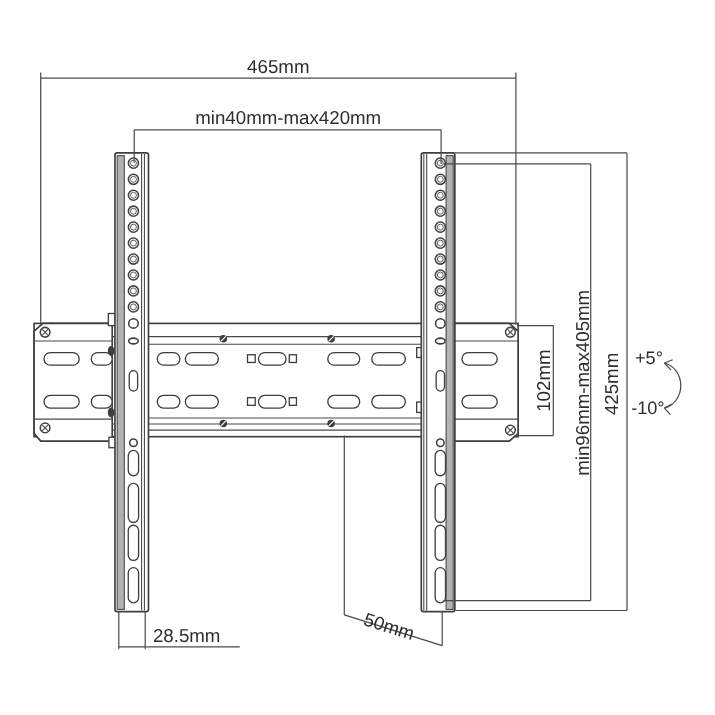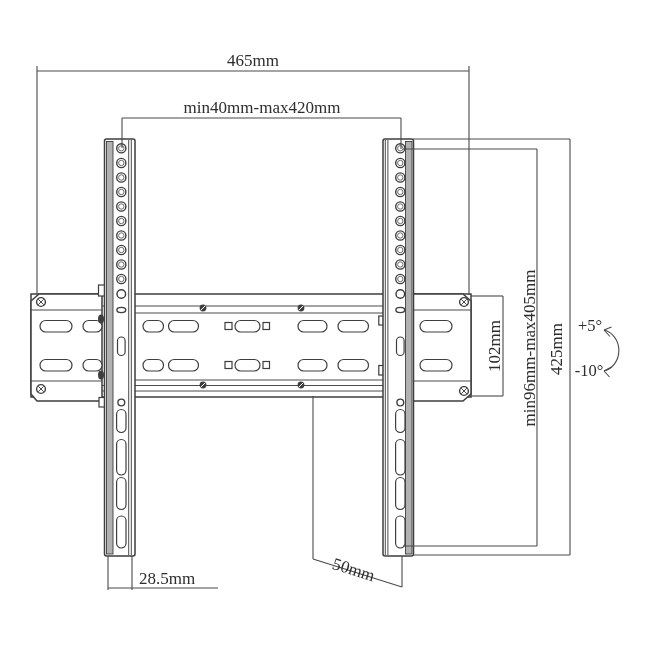--- a/index.html
+++ b/index.html
@@ -1,17 +1,17 @@
 <!DOCTYPE html>
 <html><head>
 <meta charset="utf-8">
 <style>
   html,body{margin:0;padding:0;background:#ffffff;}
   .stage{position:relative;width:650px;height:650px;background:#ffffff;overflow:hidden;
-         font-family:Liberation Serif, serif;}
+         font-family:Liberation Sans, sans-serif;}
   svg{display:block;}
   .outline{stroke:#3e3e3e;fill:#ffffff;stroke-width:1.5;}
   .thin{stroke:#4a4a4a;fill:none;stroke-width:1;}
   .slot{stroke:#3e3e3e;fill:#ffffff;stroke-width:1.2;}
   .hole{stroke:#3e3e3e;fill:#ffffff;stroke-width:1.4;}
   .holein{stroke:#5a5a5a;fill:none;stroke-width:0.9;}
   .shade{fill:#b2b2b2;stroke:#3e3e3e;stroke-width:0.9;}
   .darkscrew{fill:#3e3e3e;stroke:none;}
   .dim{stroke:#4a4a4a;fill:none;stroke-width:1.1;}
   .lbl{fill:#2d2d2d;font-size:17px;}

